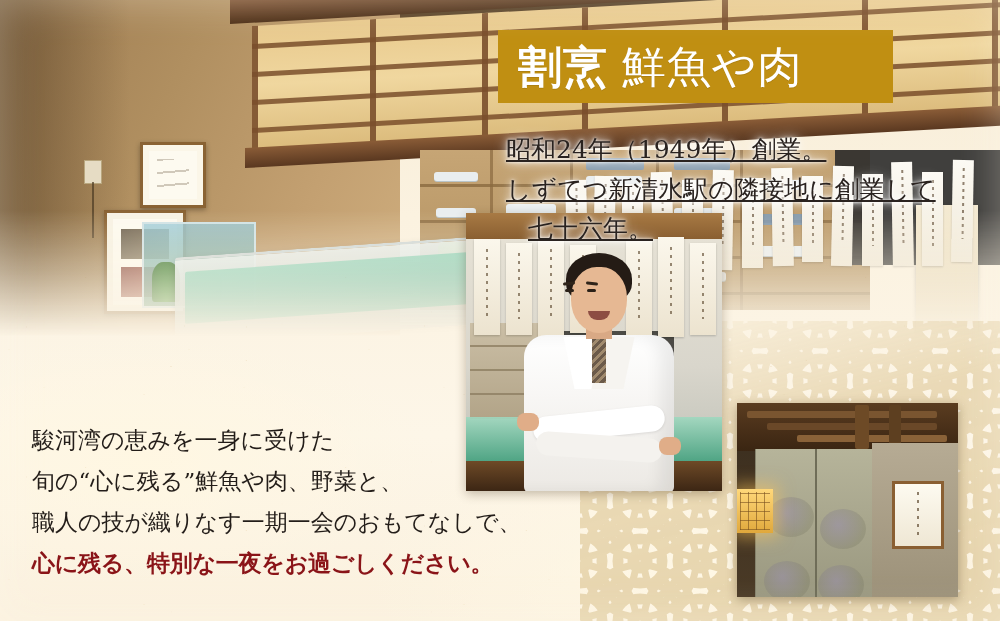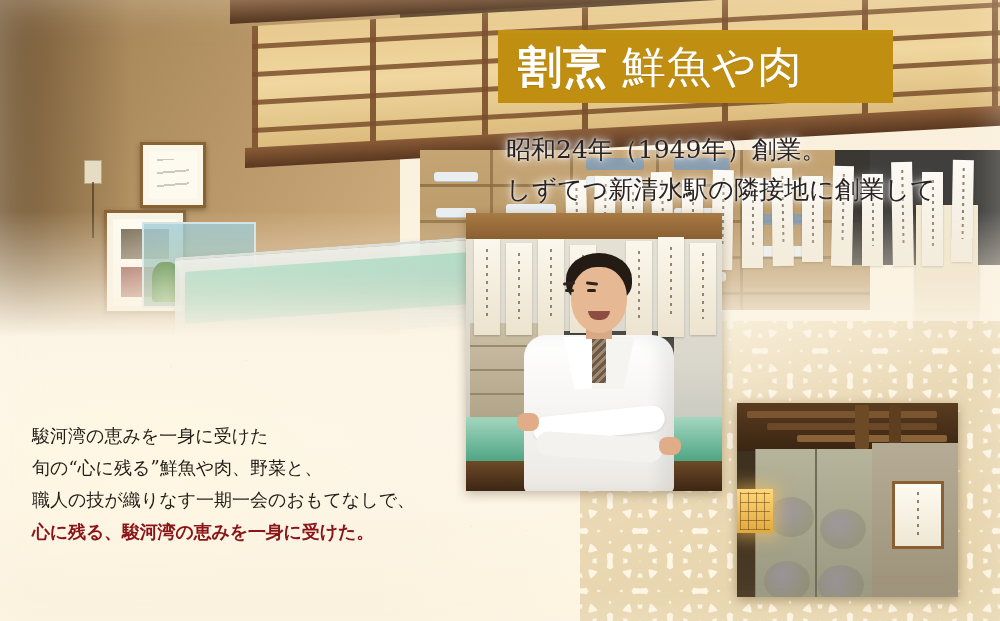--- a/index.html
+++ b/index.html
@@ -197,27 +197,27 @@
   }
   .title-text .sub{font-weight:400;margin-left:14px;font-size:44px;}
 
   
   .intro{
     position:absolute;left:506px;top:130px;width:480px;
     color:#2a2320;font-size:25px;line-height:1.58;
     font-family:"DejaVu Serif","Liberation Serif",serif;
     text-shadow:0 0 7px rgba(255,255,255,.95),0 0 14px rgba(255,255,255,.85),0 0 3px rgba(255,255,255,1);
   }
-  .intro div{white-space:nowrap;}
+  .intro div{white-space:nowrap;text-decoration:underline;}
   .intro .ln3{padding-left:22px;}
 
   
   .body-copy{
     position:absolute;left:32px;top:420px;width:560px;
-    color:#231d19;font-size:18px;line-height:1.78;
+    color:#231d19;font-size:23px;line-height:1.78;
     font-family:"DejaVu Serif","Liberation Serif",serif;
   }
   .body-copy div{white-space:nowrap;}
   .body-copy .accent{color:#8a1418;font-weight:700;letter-spacing:-.01em;}
 
   .edge-fade{position:absolute;inset:0;pointer-events:none;
     box-shadow:inset 0 0 40px rgba(255,250,235,.35);}
 </style>
 </head>
 <body>
@@ -471,23 +471,24 @@
 
   <div class="title-bar">
     <div class="title-text">
       <span>割烹</span><span class="sub">鮮魚や肉</span>
     </div>
   </div>
 
   <div class="intro">
     <div>昭和24年（1949年）創業。</div>
     <div>しずてつ新清水駅の隣接地に創業して</div>
+    <div class="ln3">七十六年。</div>
   </div>
 
   <div class="body-copy">
     <div>駿河湾の恵みを一身に受けた</div>
     <div>旬の“心に残る”鮮魚や肉、野菜と、</div>
     <div>職人の技が織りなす一期一会のおもてなしで、</div>
-    <div class="accent">心に残る、駿河湾の恵みを一身に受けた。</div>
+    <div class="accent">心に残る、特別な一夜をお過ごしください。</div>
   </div>
 
   <div class="edge-fade"></div>
 </div>
 
 </body></html>

